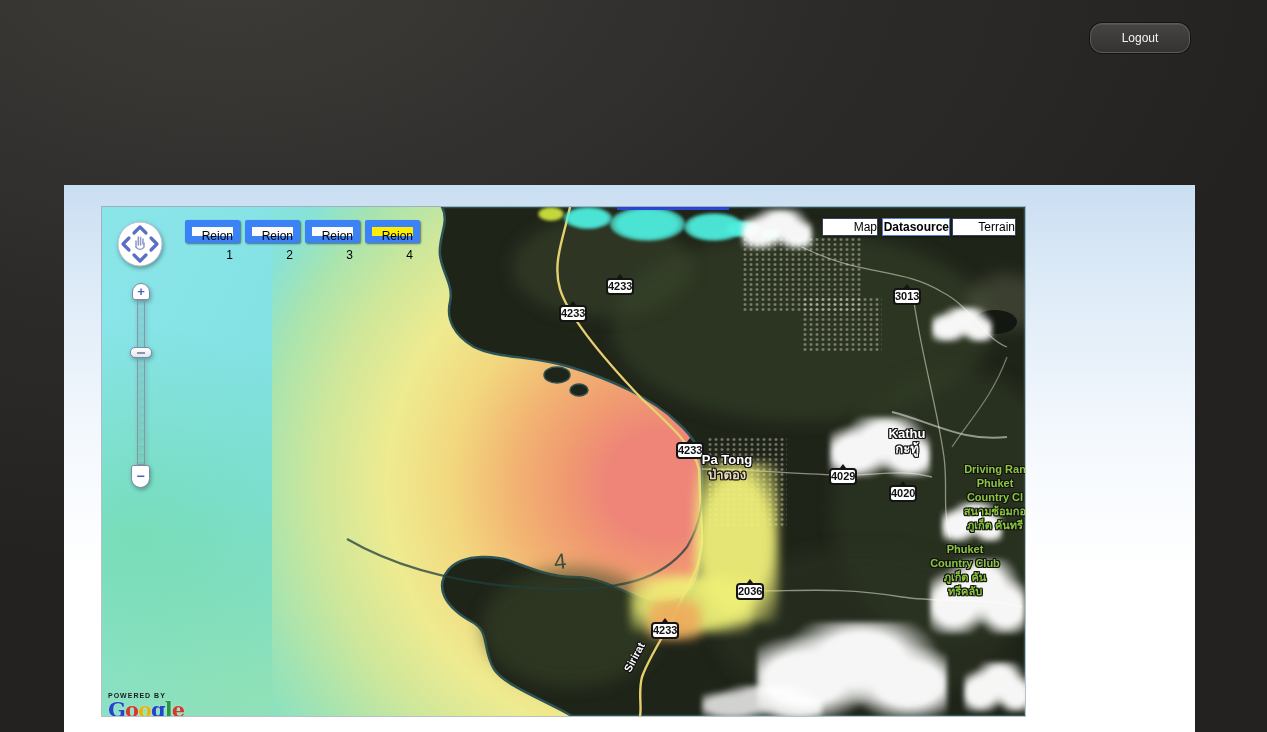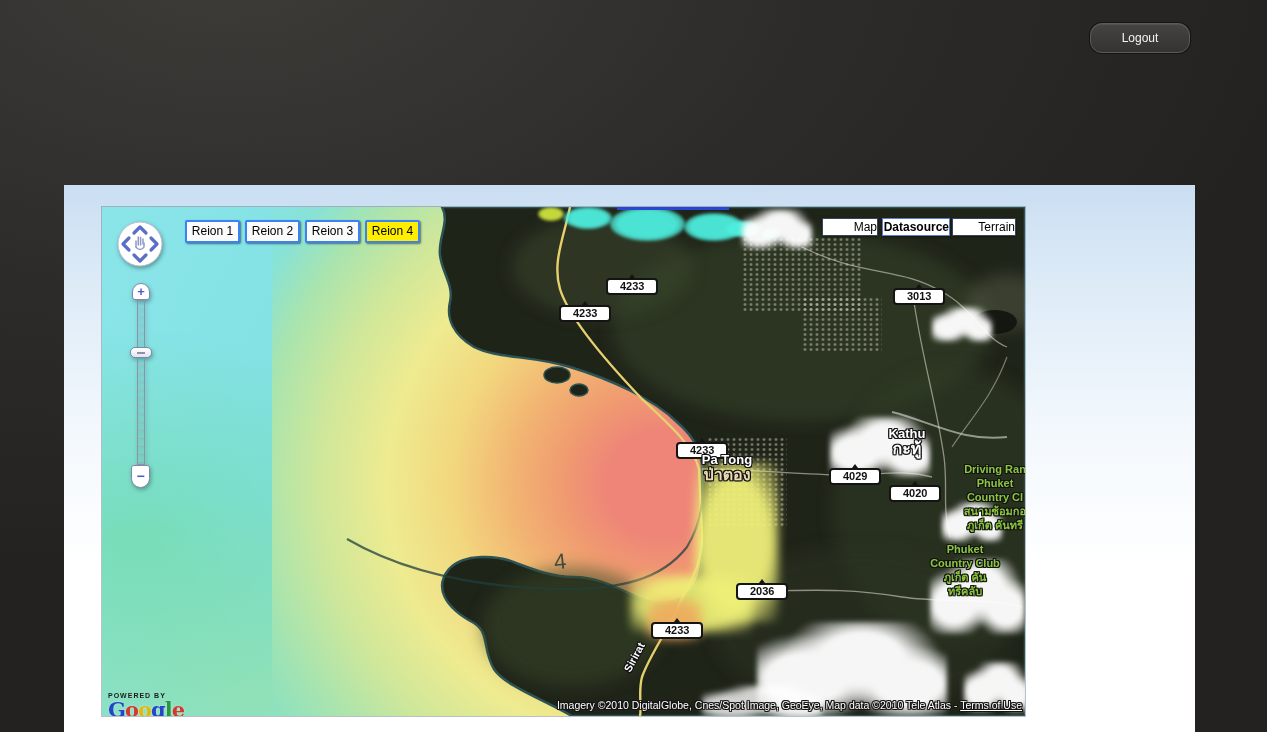--- a/index.html
+++ b/index.html
@@ -49,34 +49,34 @@
   .ypatch { position:absolute; filter:blur(4px); }
   .blue-line { position:absolute; left:515px; top:0; width:112px; height:3px; background:#2b46d4; }
   .cloud { position:absolute; filter:blur(2.5px); opacity:.96; background:
     radial-gradient(ellipse 38% 48% at 25% 60%, #fff 55%, rgba(255,255,255,0) 100%),
     radial-gradient(ellipse 42% 52% at 55% 38%, #fff 52%, rgba(255,255,255,0) 100%),
     radial-gradient(ellipse 32% 42% at 80% 65%, #fff 55%, rgba(255,255,255,0) 100%); }
 
   
   .outlined { text-shadow:1px 0 #141414,-1px 0 #141414,0 1px #141414,0 -1px #141414,
     1px 1px #141414,-1px -1px #141414,1px -1px #141414,-1px 1px #141414; }
-  .shield { position:absolute; height:17px; padding:0 12px; background:#fff; border:2px solid #141414;
+  .shield { position:absolute; height:17px; padding:0 0; background:#fff; border:2px solid #141414;
     border-radius:4px; font-size:11px; font-weight:bold; color:#111; line-height:13px; white-space:nowrap; }
   .shield::before { content:''; position:absolute; top:-6px; left:50%; margin-left:-3px;
     border-left:3px solid transparent; border-right:3px solid transparent; border-bottom:4px solid #141414; }
   .place { position:absolute; text-align:center; color:#fff; font-weight:bold; font-size:13px; line-height:15px; }
-  .place .thai { font-weight:bold; font-size:16px; color:#eedcb6;text-align:center; }
+  .place .thai { font-weight:bold; font-size:13px; color:#eedcb6;text-align:center; }
   .poi { position:absolute; text-align:center; color:#8cc63e; font-weight:bold; font-size:11px; line-height:14px; }
   .road-label { position:absolute; color:#fff; font-size:11px; font-weight:bold;
     transform:rotate(-62deg); transform-origin:left bottom; }
   .contour-num { position:absolute; color:#173633; font-size:22px; opacity:.8; transform:rotate(-6deg); }
 
   
   .region-btn { position:absolute; top:13px; width:55px; height:23px; background:#fbfbfb;
-    border:2px solid #3b82f6; border-radius:2px; font-size:12px; color:#000; text-align:center;
+    border:7px solid #3b82f6; border-radius:2px; font-size:12px; color:#000; text-align:right;
     line-height:19px; cursor:pointer; box-shadow:1px 1px 2px rgba(0,0,0,.5); }
   .region-btn.active { background:#ffee00; }
   .maptype-btn { position:absolute; top:11px; height:18px; background:#fff; border:1px solid #36435a;
     font-size:12px; color:#000; text-align:right; line-height:16px; cursor:pointer;
     box-shadow:0 1px 2px rgba(0,0,0,.45); }
   .maptype-btn.active { font-weight:bold; border-color:#5b7bd5; }
   .pan-ctrl { position:absolute; left:15px; top:14px; width:46px; height:46px; cursor:pointer;
     filter:drop-shadow(1px 2px 2px rgba(0,0,0,.35)); }
   .zoom-ctrl { position:absolute; left:29px; top:76px; width:20px; height:206px;
     filter:drop-shadow(1px 2px 2px rgba(0,0,0,.3)); }
@@ -245,19 +245,16 @@
         <div class="zoom-minus">−</div>
       </div>
 
       <div class="glogo">
         <div class="pb">POWERED BY</div>
         <div class="word">
           <span>G</span><span>o</span><span>o</span><span>g</span><span>l</span><span>e</span>
         </div>
       </div>
 
-      <div class="attribution outlined">
-        <span>Imagery ©2010 DigitalGlobe, Cnes/Spot Image, GeoEye, Map data ©2010 Tele Atlas - </span><span class="terms">Terms of Use</span>
-      </div>
 
     </div>
   </div>
 </div>
 
 </body></html>

